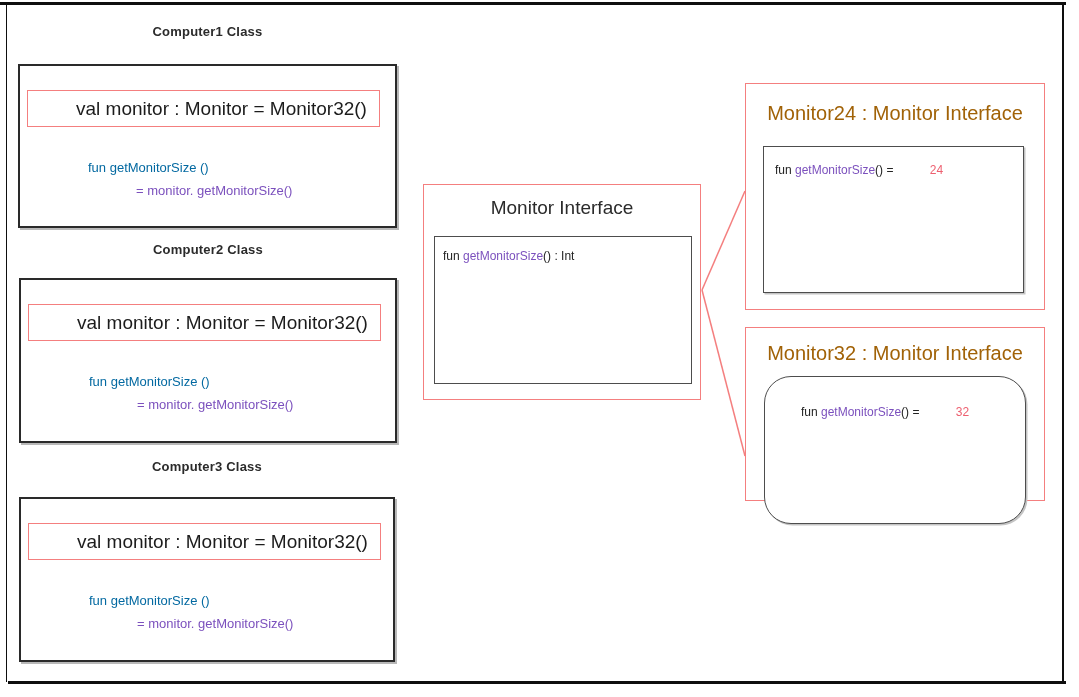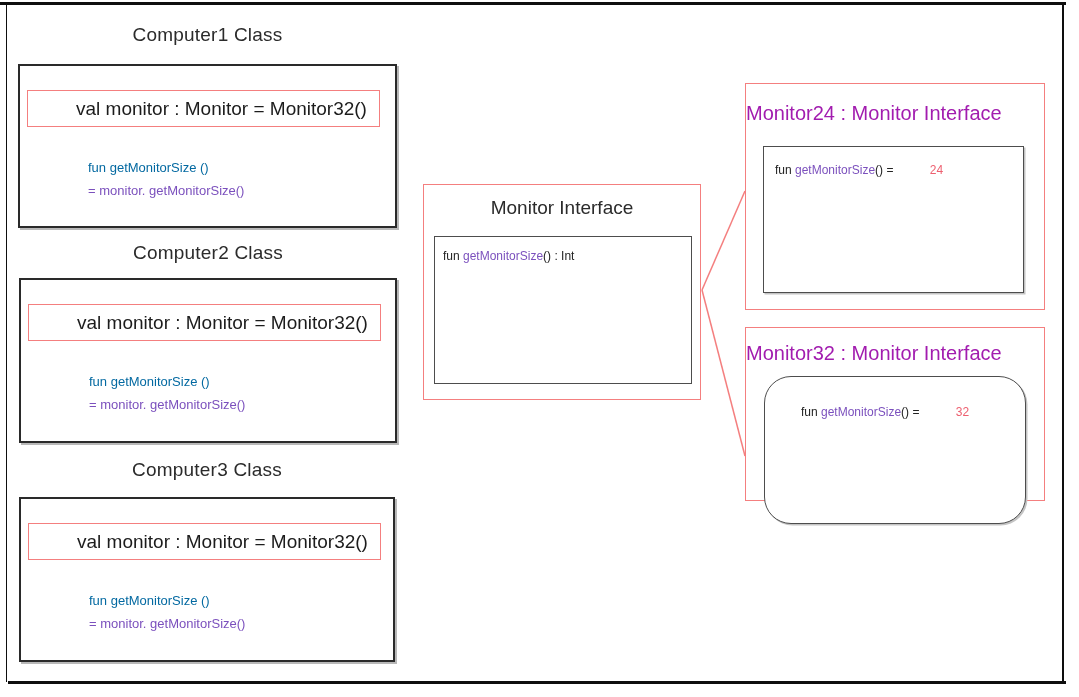--- a/index.html
+++ b/index.html
@@ -8,43 +8,43 @@
   .canvas { position:relative; width:1079px; height:697px; background:#fff; overflow:hidden; }
 
   
   .frame-line { position:absolute; background:#0e0e0e; }
   .frame-top    { left:0;   top:2;   top:2px;  width:1066px; height:3px; }
   .frame-bottom { left:8px; top:681px; width:1058px; height:3px; }
   .frame-left   { left:6px; top:3px; width:1px;  height:679px; }
   .frame-right  { left:1062px; top:3px; width:2px; height:679px; }
 
   
-  .group-title { position:absolute; text-align:center; font-size:19px; color:#2b2b2b; letter-spacing:0.2px; }
+  .group-title { position:absolute; text-align:center; font-size:13px; color:#2b2b2b; letter-spacing:0.2px;font-weight:bold; }
   .class-box { position:absolute; background:#fff; border:2px solid #2a2a2a; box-shadow:2px 2px 0 #b8b8b8; }
   .val-box { position:absolute; left:7px; top:24px; width:353px; height:37px;
              border:1.5px solid var(--accent-red,#f47f7f);
              display:flex; align-items:center; justify-content:center;
              font-size:19px; color:#1c1c1c; white-space:nowrap;padding-left:36px; }
   .code-block { position:absolute; left:68px; top:90px; font-size:13px; line-height:23px; white-space:nowrap; }
   .fun-line { color:#0369a1; }
-  .delegate-line { color:var(--keyword-purple,#7b50bd); }
+  .delegate-line { color:var(--keyword-purple,#7b50bd);margin-left:48px; }
 
   
   .iface-box { position:absolute; left:423px; top:184px; width:278px; height:216px;
                border:1.5px solid var(--accent-red,#f47f7f); background:#fff; }
   .iface-title { margin-top:12px; text-align:center; font-size:19px; color:#2b2b2b; }
   .iface-inner { position:absolute; left:10px; top:51px; width:258px; height:148px;
                  border:1.5px solid #4d4d4d; background:#fff;
                  padding:12px 8px 0 8px; font-size:12px; white-space:nowrap; }
 
   
   .impl-box { position:absolute; width:300px; border:1.5px solid var(--accent-red,#f47f7f); background:#fff; }
   .impl-24 { left:745px; top:83px;  height:227px; }
   .impl-32 { left:745px; top:327px; height:174px; }
-  .impl-title { text-align:left; font-size:20px; color:#a21caf; white-space:nowrap; }
+  .impl-title { text-align:center; font-size:20px; color:#a16207; white-space:nowrap; }
   .impl-24 .impl-title { margin-top:18px; }
   .impl-32 .impl-title { margin-top:14px; }
   .impl-inner { position:absolute; border:1.5px solid #4d4d4d; background:#fff;
                 box-shadow:1.5px 1.5px 0 #c4c4c4; font-size:12px; white-space:nowrap; }
   .impl-24 .impl-inner { left:17px; top:62px; width:261px; height:147px; padding:16px 0 0 11px; }
   .impl-32 .impl-inner { left:18px; top:48px; width:262px; height:148px; padding:28px 0 0 36px;border-radius:27px; }
 
   .kw { color:#232323; }
   .fn { color:var(--keyword-purple,#7b50bd); }
   .plain { color:#232323; }

